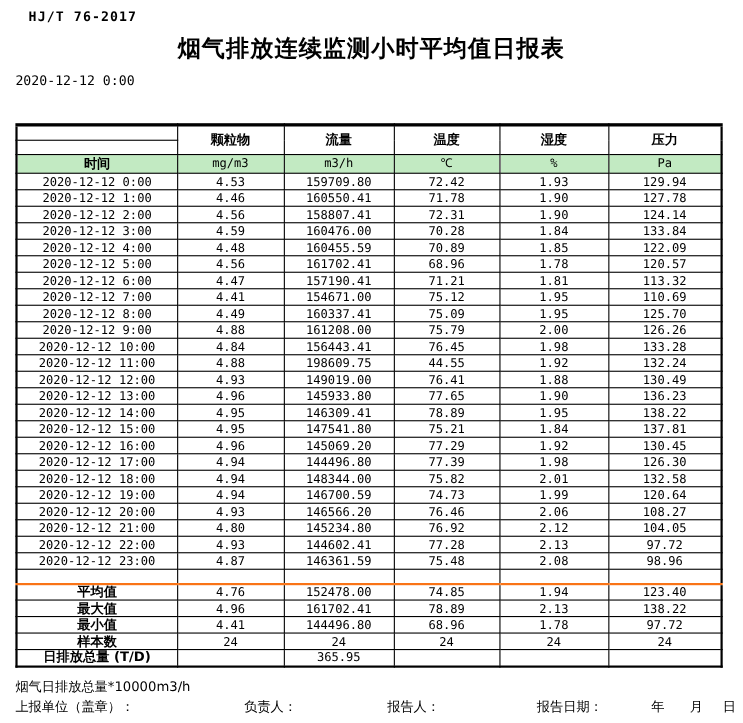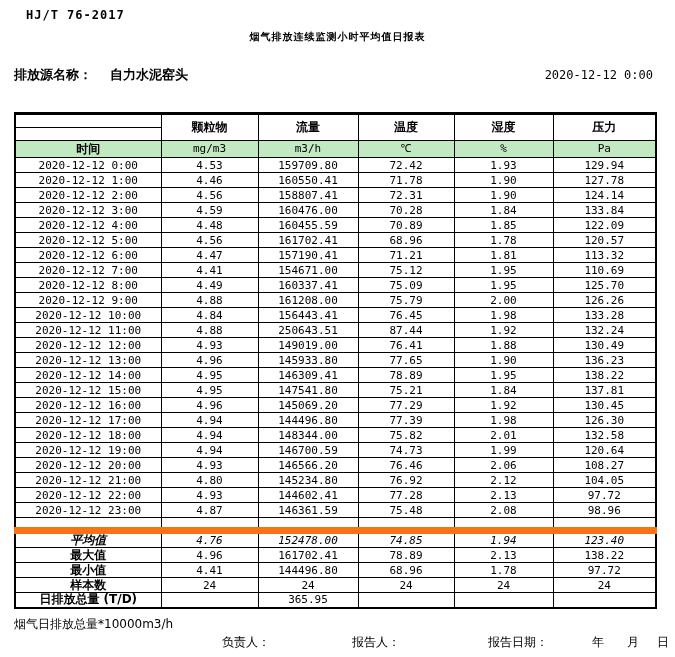--- a/index.html
+++ b/index.html
@@ -12,21 +12,21 @@
     overflow:hidden;
   }
   .std-code{
     position:absolute; left:14px; top:8px;
     font-weight:bold; font-size:12px; letter-spacing:1px;
     font-family:"DejaVu Sans Mono", monospace;
     padding-left:12px;
   }
   .report-title{
     position:absolute; left:0; top:30px; width:100%;
-    text-align:center; font-size:10px; font-weight:bold; letter-spacing:1px;
+    text-align:center; font-size:21px; font-weight:bold; letter-spacing:1px;
   }
   .meta-row{
     position:absolute; left:14px; right:22px; top:66px;
     display:flex; justify-content:space-between; align-items:baseline;
   }
   .source{ font-size:13px; font-weight:bold; }
   .source .src-name{ margin-left:18px; }
   .report-time{
     font-size:12px; font-family:"DejaVu Sans Mono", monospace;
   }
@@ -52,21 +52,21 @@
     font-family:"DejaVu Sans Mono", monospace;
   }
   tr.unit-row td.time-head{
     font-family:"DejaVu Sans", sans-serif;
     font-weight:bold; font-size:12px;margin-left:29px;
   }
   td.num, td.time-cell{
     font-family:"DejaVu Sans Mono", monospace; font-size:11px;
   }
   tr.spacer-row td{ height:13px; }
-  tr.summary-first td{ border-top:7px solid #f97316;font-style:italic; }
+  tr.summary-first td{ border-top:2px solid #f97316; }
   td.sum-label{ font-weight:bold; font-size:12px; }
   .footnote{
     position:absolute; left:14px; top:616px;
     font-size:12px;
   }
   .sign-row{
     position:absolute; left:0; top:634px; width:675px; height:18px;
     font-size:12px;
   }
   .sign-row span{ position:absolute; white-space:nowrap; }
@@ -79,23 +79,20 @@
   .lbl-day{ left:657px; }
 </style>
 </head>
 <body>
 
 <div class="std-code">HJ/T  76-2017</div>
 
 <div class="report-title">烟气排放连续监测小时平均值日报表</div>
 
 <div class="meta-row">
-  <div class="source">
-    <span>排放源名称：</span><span class="src-name">自力水泥窑头</span>
-  </div>
   <div class="report-time">2020-12-12 0:00</div>
 </div>
 
 <table class="report">
   <colgroup>
     <col style="width:146px">
       <col style="width:97px">
       <col style="width:100px">
     <col style="width:96px">
       <col style="width:99px">
@@ -207,22 +204,22 @@
     <td class="time-cell">2020-12-12 10:00</td>
     <td class="num">4.84</td>
     <td class="num">156443.41</td>
     <td class="num">76.45</td>
     <td class="num">1.98</td>
     <td class="num">133.28</td>
   </tr>
       <tr>
     <td class="time-cell">2020-12-12 11:00</td>
     <td class="num">4.88</td>
-    <td class="num">250643.51</td>
-    <td class="num">87.44</td>
+    <td class="num">198609.75</td>
+    <td class="num">44.55</td>
     <td class="num">1.92</td>
     <td class="num">132.24</td>
   </tr>
       <tr>
     <td class="time-cell">2020-12-12 12:00</td>
     <td class="num">4.93</td>
     <td class="num">149019.00</td>
     <td class="num">76.41</td>
     <td class="num">1.88</td>
     <td class="num">130.49</td>
@@ -366,19 +363,20 @@
     <td class="num"></td>
     <td class="num"></td>
     <td class="num"></td>
   </tr>
     </tbody>
 </table>
 
 <div class="footnote">烟气日排放总量*10000m3/h</div>
 
 <div class="sign-row">
+  <span class="lbl-unit">上报单位（盖章）：</span>
   <span class="lbl-resp">负责人：</span>
   <span class="lbl-reporter">报告人：</span>
   <span class="lbl-date">报告日期：</span>
   <span class="lbl-year">年</span>
   <span class="lbl-month">月</span>
   <span class="lbl-day">日</span>
 </div>
 
 </body></html>

